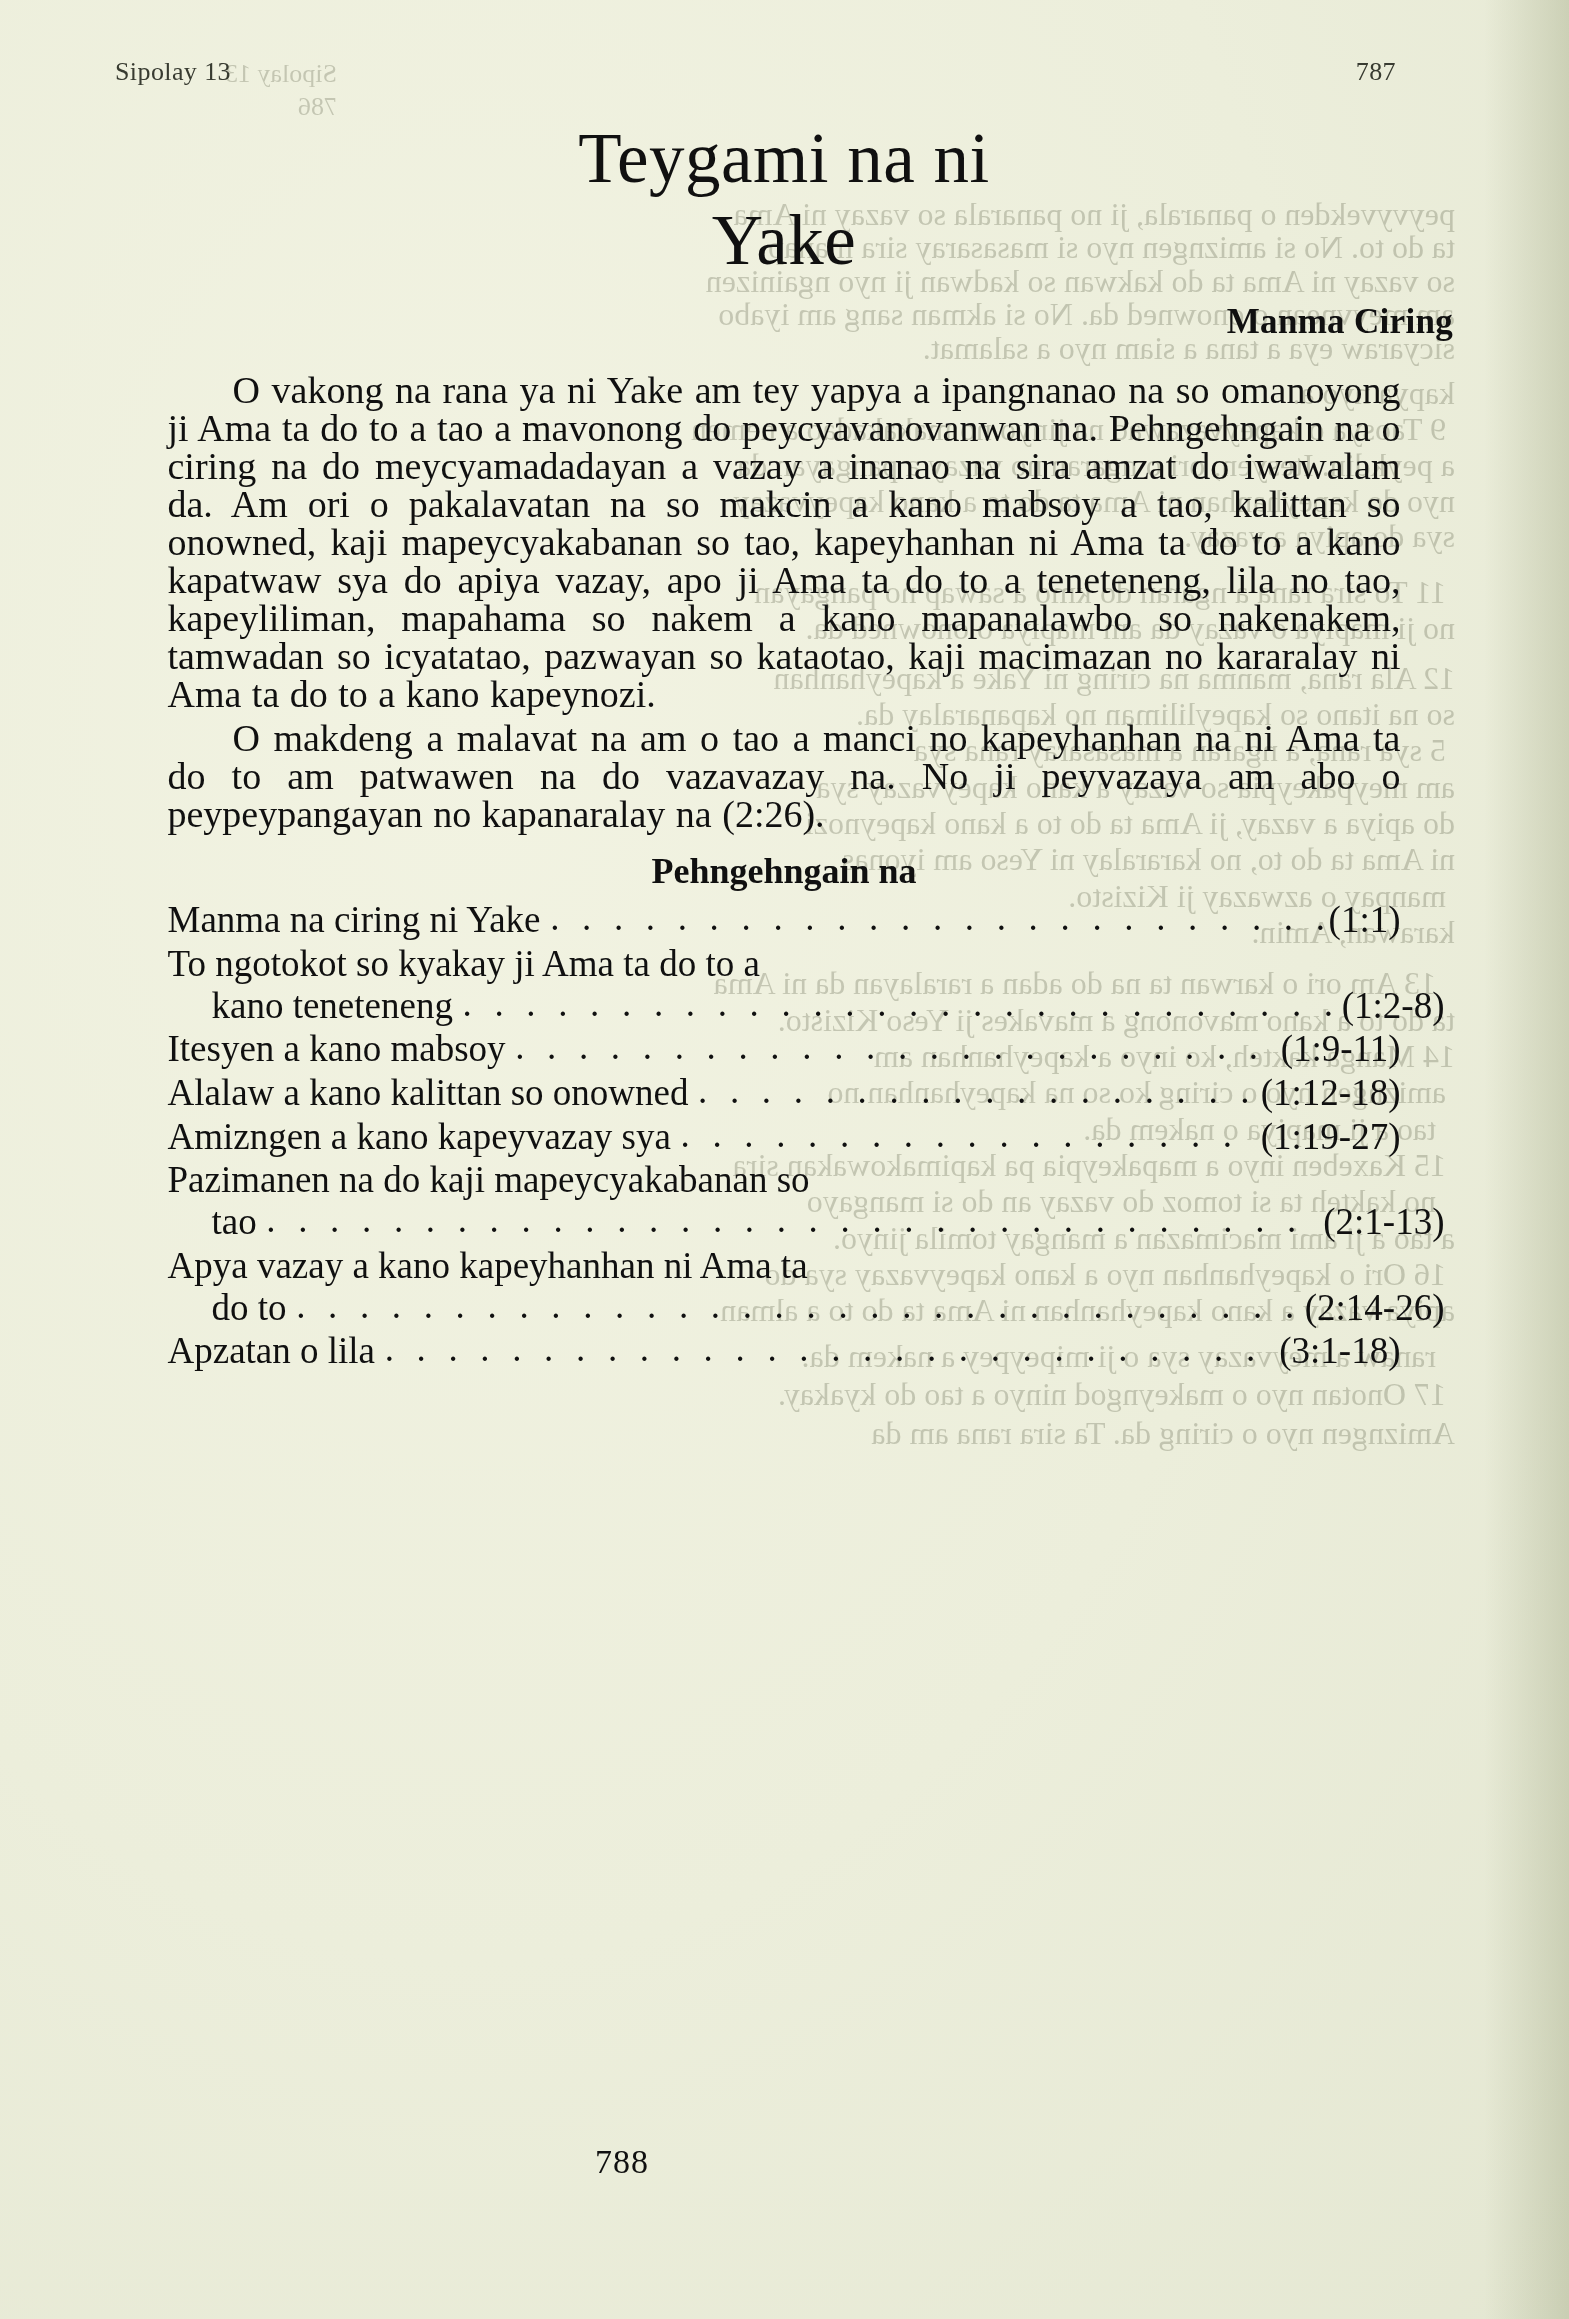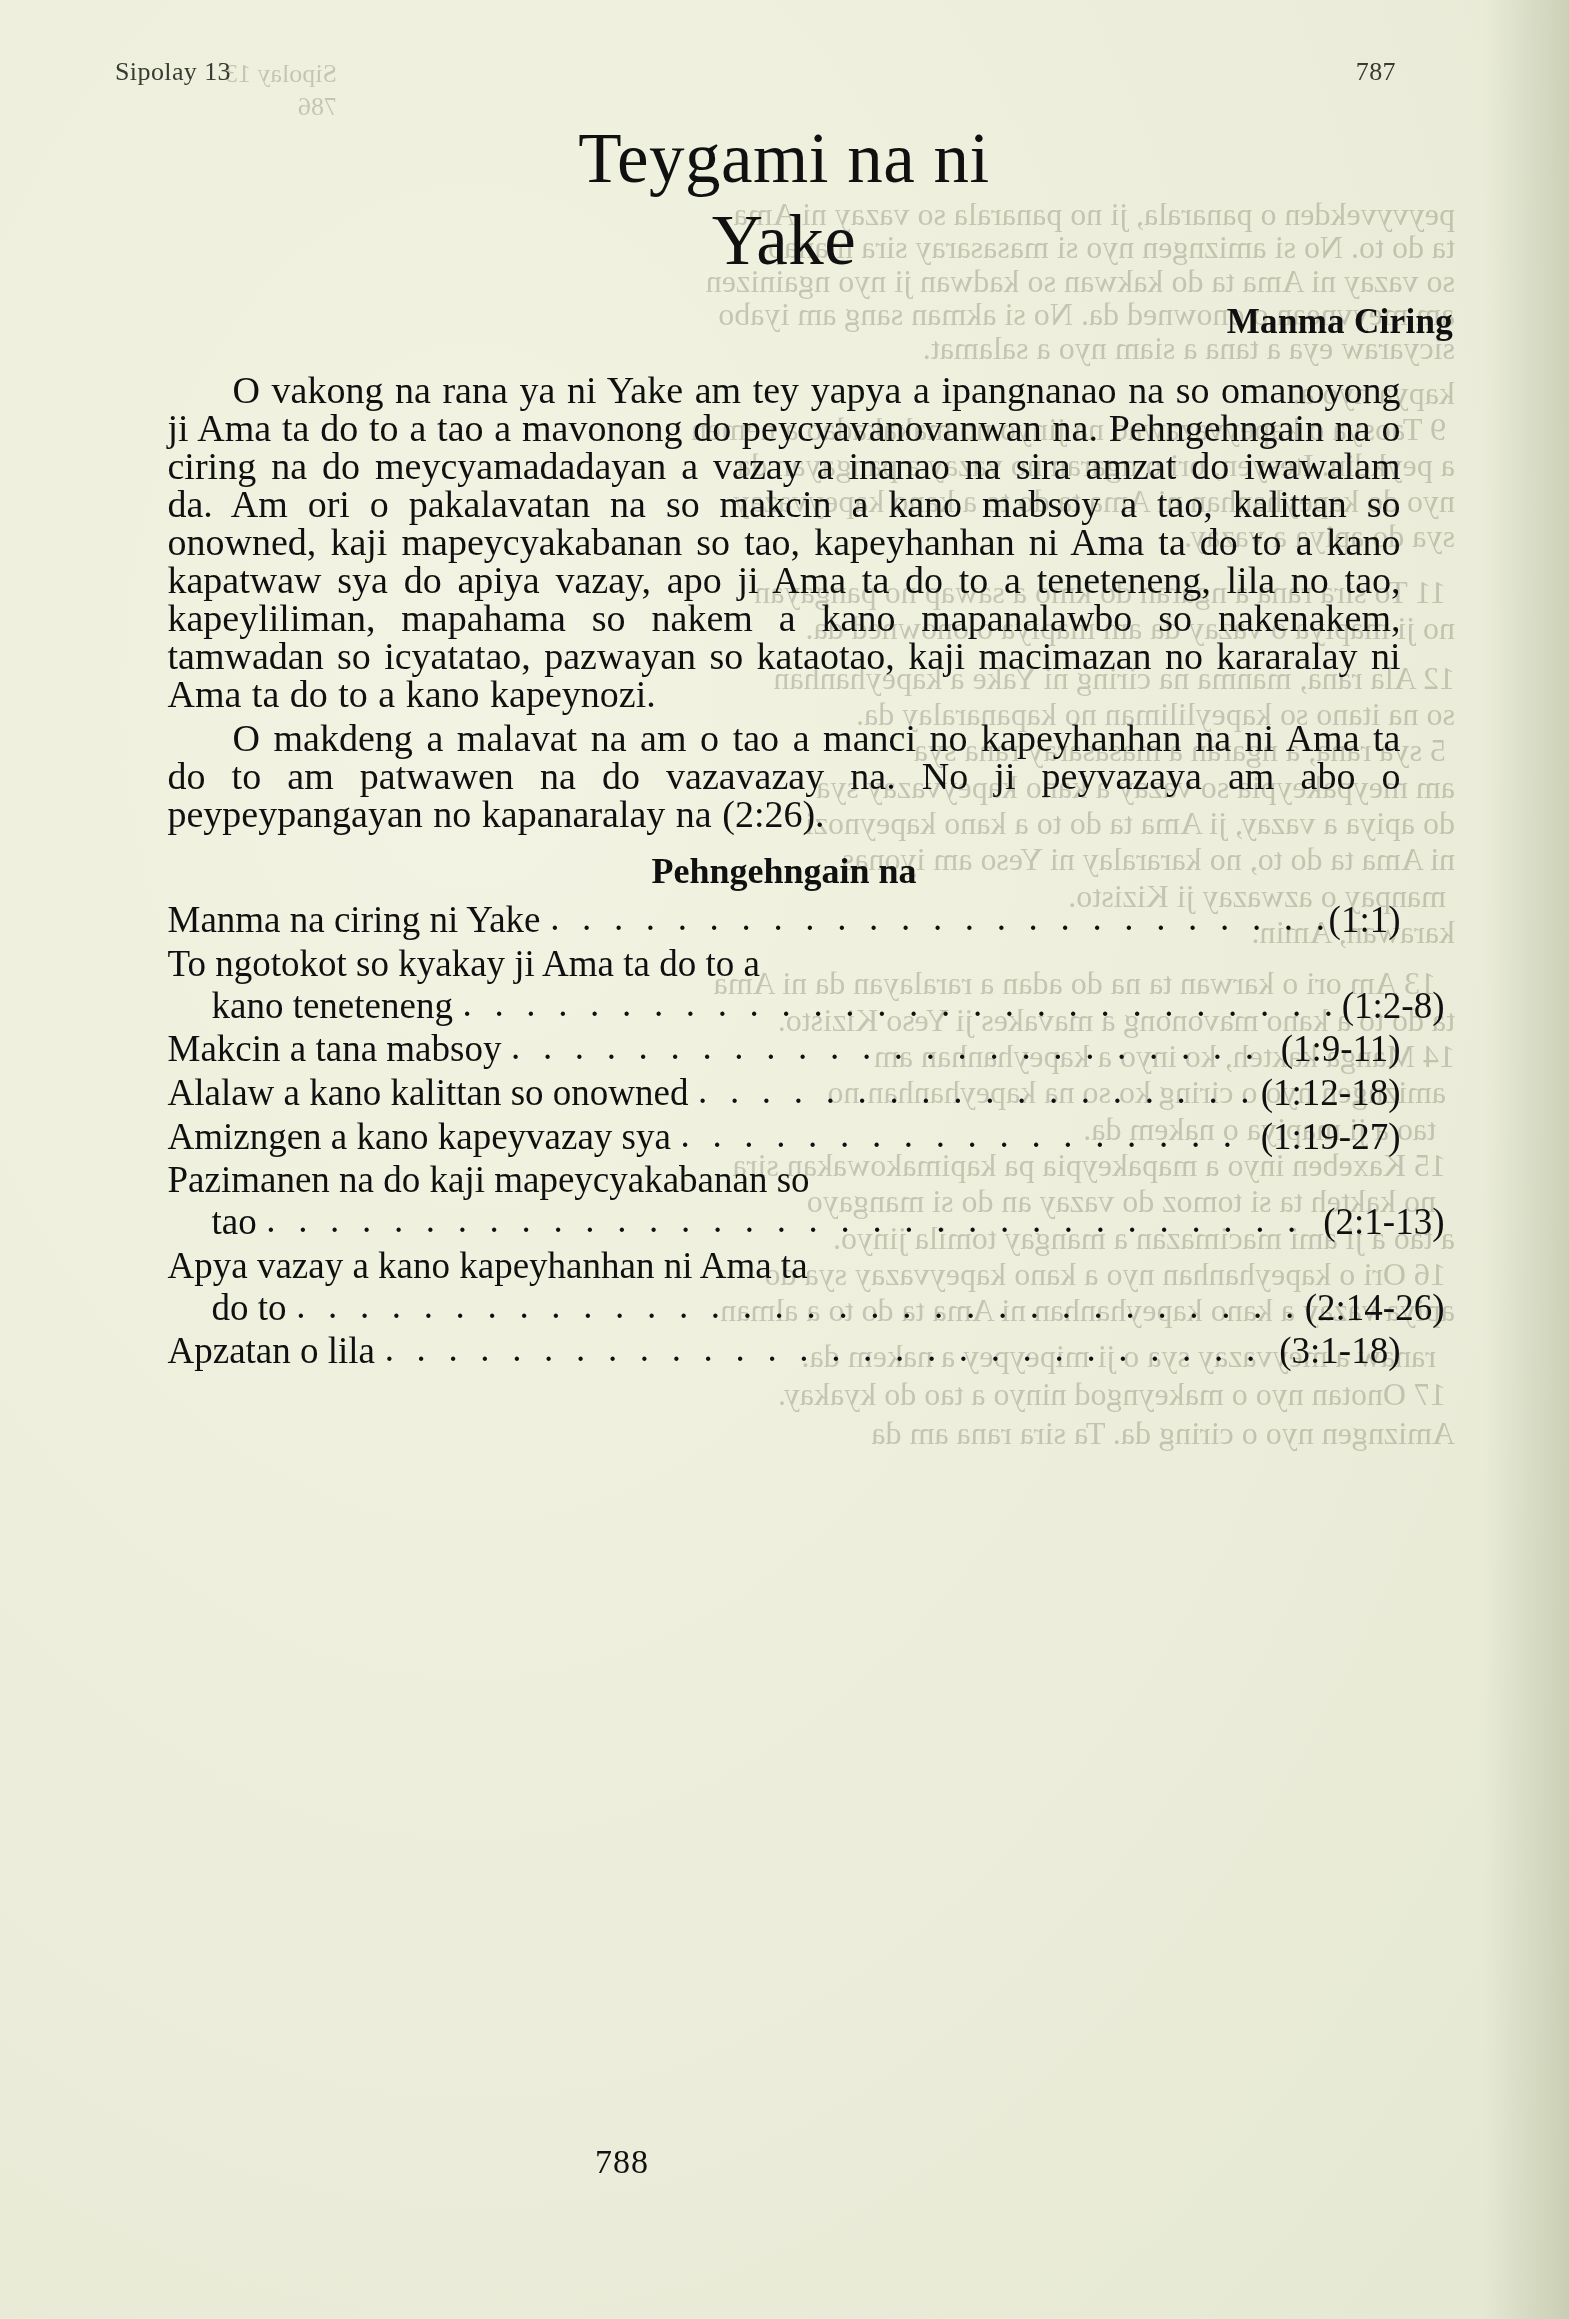--- a/index.html
+++ b/index.html
@@ -227,21 +227,21 @@
           <span class="t">To ngotokot so kyakay ji Ama ta do to a</span>
         </div>
         <div class="toc-line toc-cont">
           <span class="t">kano teneteneng</span>
           <span class="dots">. . . . . . . . . . . . . . . . . . . . . . . . . . . . . . . . . . . . . . . . . . . . . . . . . . . . . . . . . . . . . . . . . . . . . . . . . . . . . . . . . . . . . . . . . . </span>
           <span class="ref">(1:2-8)</span>
         </div>
       </div>
       <div class="toc-entry">
         <div class="toc-line">
-          <span class="t">Makcin a tana mabsoy</span>
+          <span class="t">Itesyen a kano mabsoy</span>
           <span class="dots">. . . . . . . . . . . . . . . . . . . . . . . . . . . . . . . . . . . . . . . . . . . . . . . . . . . . . . . . . . . . . . . . . . . . . . . . . . . . . . . . . . . . . . . . . . </span>
           <span class="ref">(1:9-11)</span>
         </div>
       </div>
       <div class="toc-entry">
         <div class="toc-line">
           <span class="t">Alalaw a kano kalittan so onowned</span>
           <span class="dots">. . . . . . . . . . . . . . . . . . . . . . . . . . . . . . . . . . . . . . . . . . . . . . . . . . . . . . . . . . . . . . . . . . . . . . . . . . . . . . . . . . . . . . . . . . </span>
           <span class="ref">(1:12-18)</span>
         </div>

